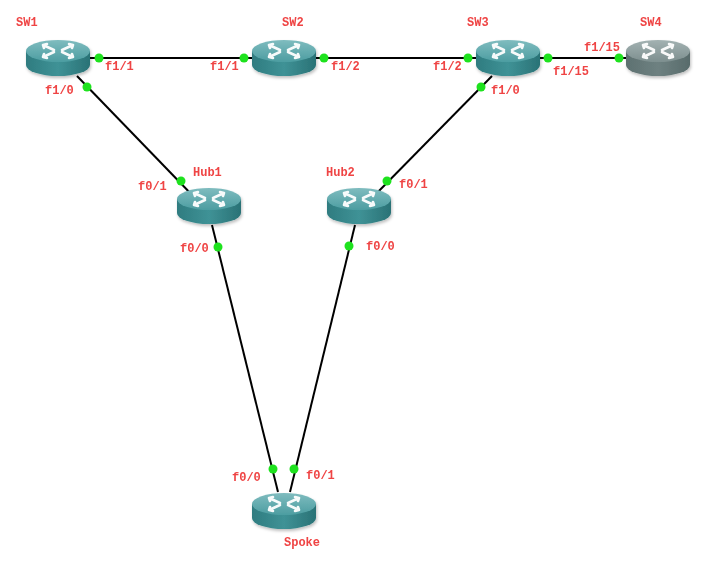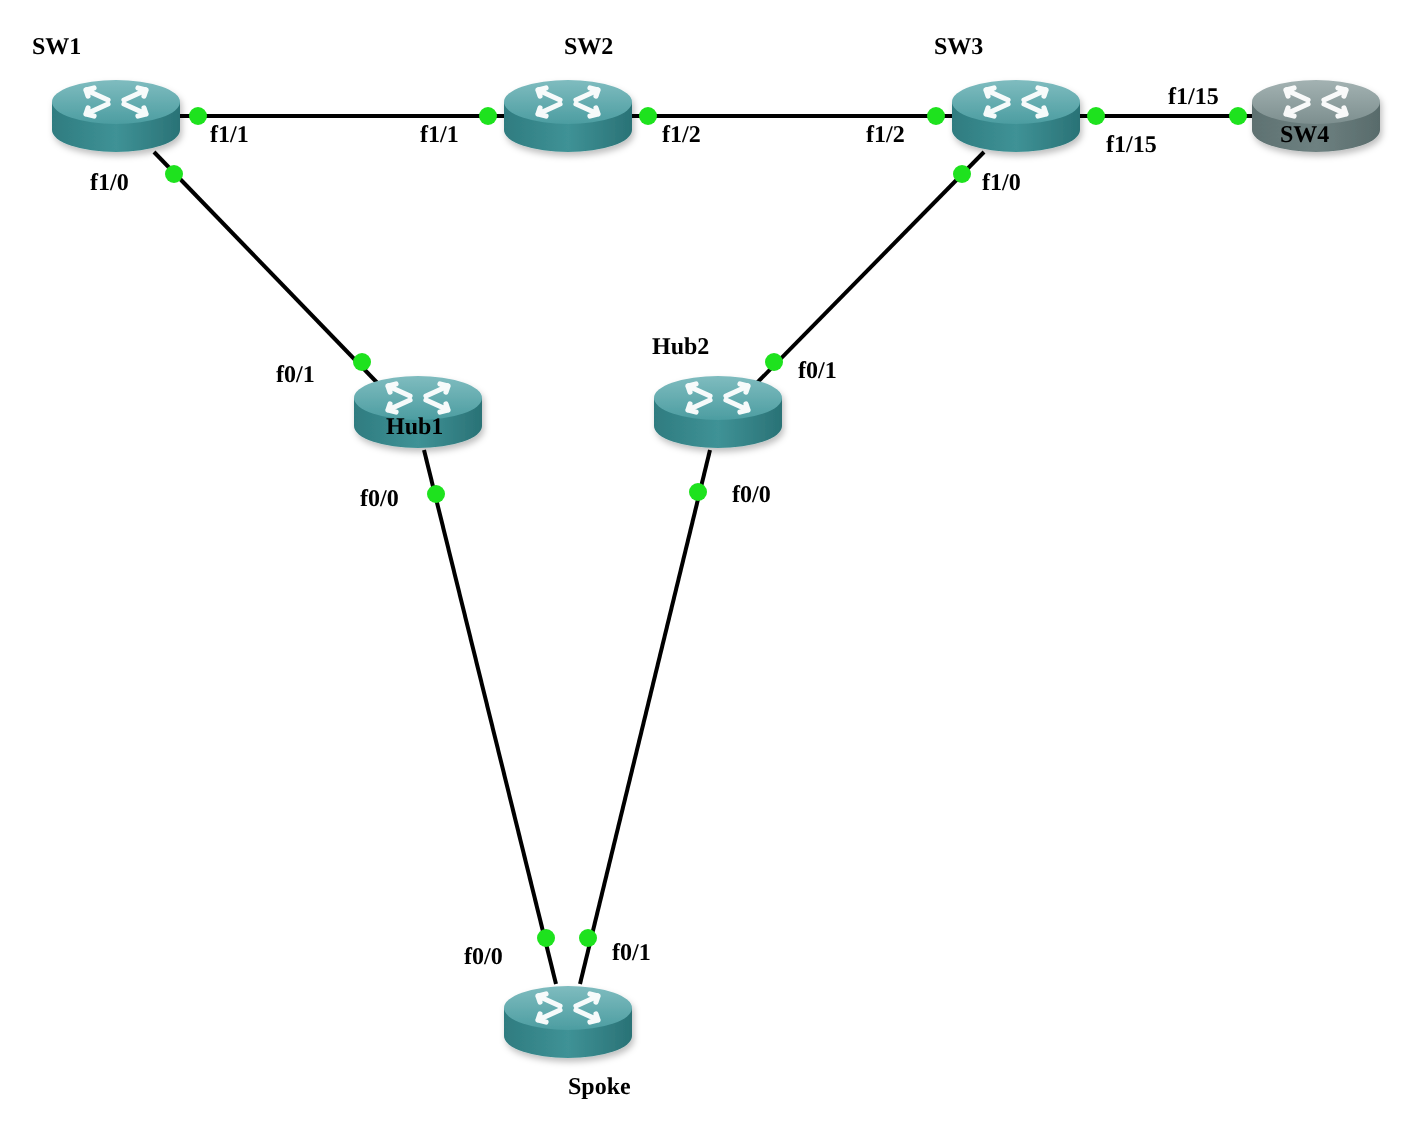--- a/index.html
+++ b/index.html
@@ -1,20 +1,20 @@
 <!DOCTYPE html>
 <html><head>
 <meta charset="utf-8">
 <style>
   html, body { margin: 0; padding: 0; background: #ffffff; }
   body { width: 713px; height: 570px; position: relative; overflow: hidden;
          font-family: "DejaVu Sans", sans-serif; }
   #canvas { position: absolute; left: 0; top: 0; }
-  .lbl { position: absolute; font-family: Liberation Serif, serif; font-weight: bold;
-         font-size: 12px; color: #000000; white-space: nowrap; line-height: 14px; }
+  .lbl { position: absolute; font-family: Liberation Mono, monospace; font-weight: bold;
+         font-size: 12px; color: #ef4444; white-space: nowrap; line-height: 14px; }
   .node-name { font-size: 12px; }
   .port { font-size: 12px; }
 </style>
 </head>
 <body>
 
 <svg id="canvas" width="713" height="570">
   <defs>
     <linearGradient id="topG" x1="0" y1="0" x2="0" y2="1">
       <stop offset="0" stop-color="#7fbcbf"></stop>
@@ -134,22 +134,22 @@
       <circle cx="273" cy="469" r="4.5" fill="#1ee21e"></circle>
       <circle cx="349" cy="246" r="4.5" fill="#1ee21e"></circle>
       <circle cx="294" cy="469" r="4.5" fill="#1ee21e"></circle>
     </g>
 </svg>
 
 <div id="labels-layer">
     <div class="lbl node-name" style="left: 16px; top: 16px;">SW1</div>
     <div class="lbl node-name" style="left: 282px; top: 16px;">SW2</div>
     <div class="lbl node-name" style="left: 467px; top: 16px;">SW3</div>
-    <div class="lbl node-name" style="left: 640px; top: 16px; margin-top: 44px;">SW4</div>
-    <div class="lbl node-name" style="left: 193px; top: 166px; margin-top: 40px;">Hub1</div>
+    <div class="lbl node-name" style="left: 640px; top: 16px;">SW4</div>
+    <div class="lbl node-name" style="left: 193px; top: 166px;">Hub1</div>
     <div class="lbl node-name" style="left: 326px; top: 166px;">Hub2</div>
     <div class="lbl node-name" style="left: 264px; top: 536px; margin-left: 20px;">Spoke</div>
     <div class="lbl port" style="left: 105px; top: 60px;">f1/1</div>
     <div class="lbl port" style="left: 210px; top: 60px;">f1/1</div>
     <div class="lbl port" style="left: 331px; top: 60px;">f1/2</div>
     <div class="lbl port" style="left: 433px; top: 60px;">f1/2</div>
     <div class="lbl port" style="left: 553px; top: 65px;">f1/15</div>
     <div class="lbl port" style="left: 584px; top: 41px;">f1/15</div>
     <div class="lbl port" style="left: 45px; top: 84px;">f1/0</div>
     <div class="lbl port" style="left: 138px; top: 180px;">f0/1</div>

